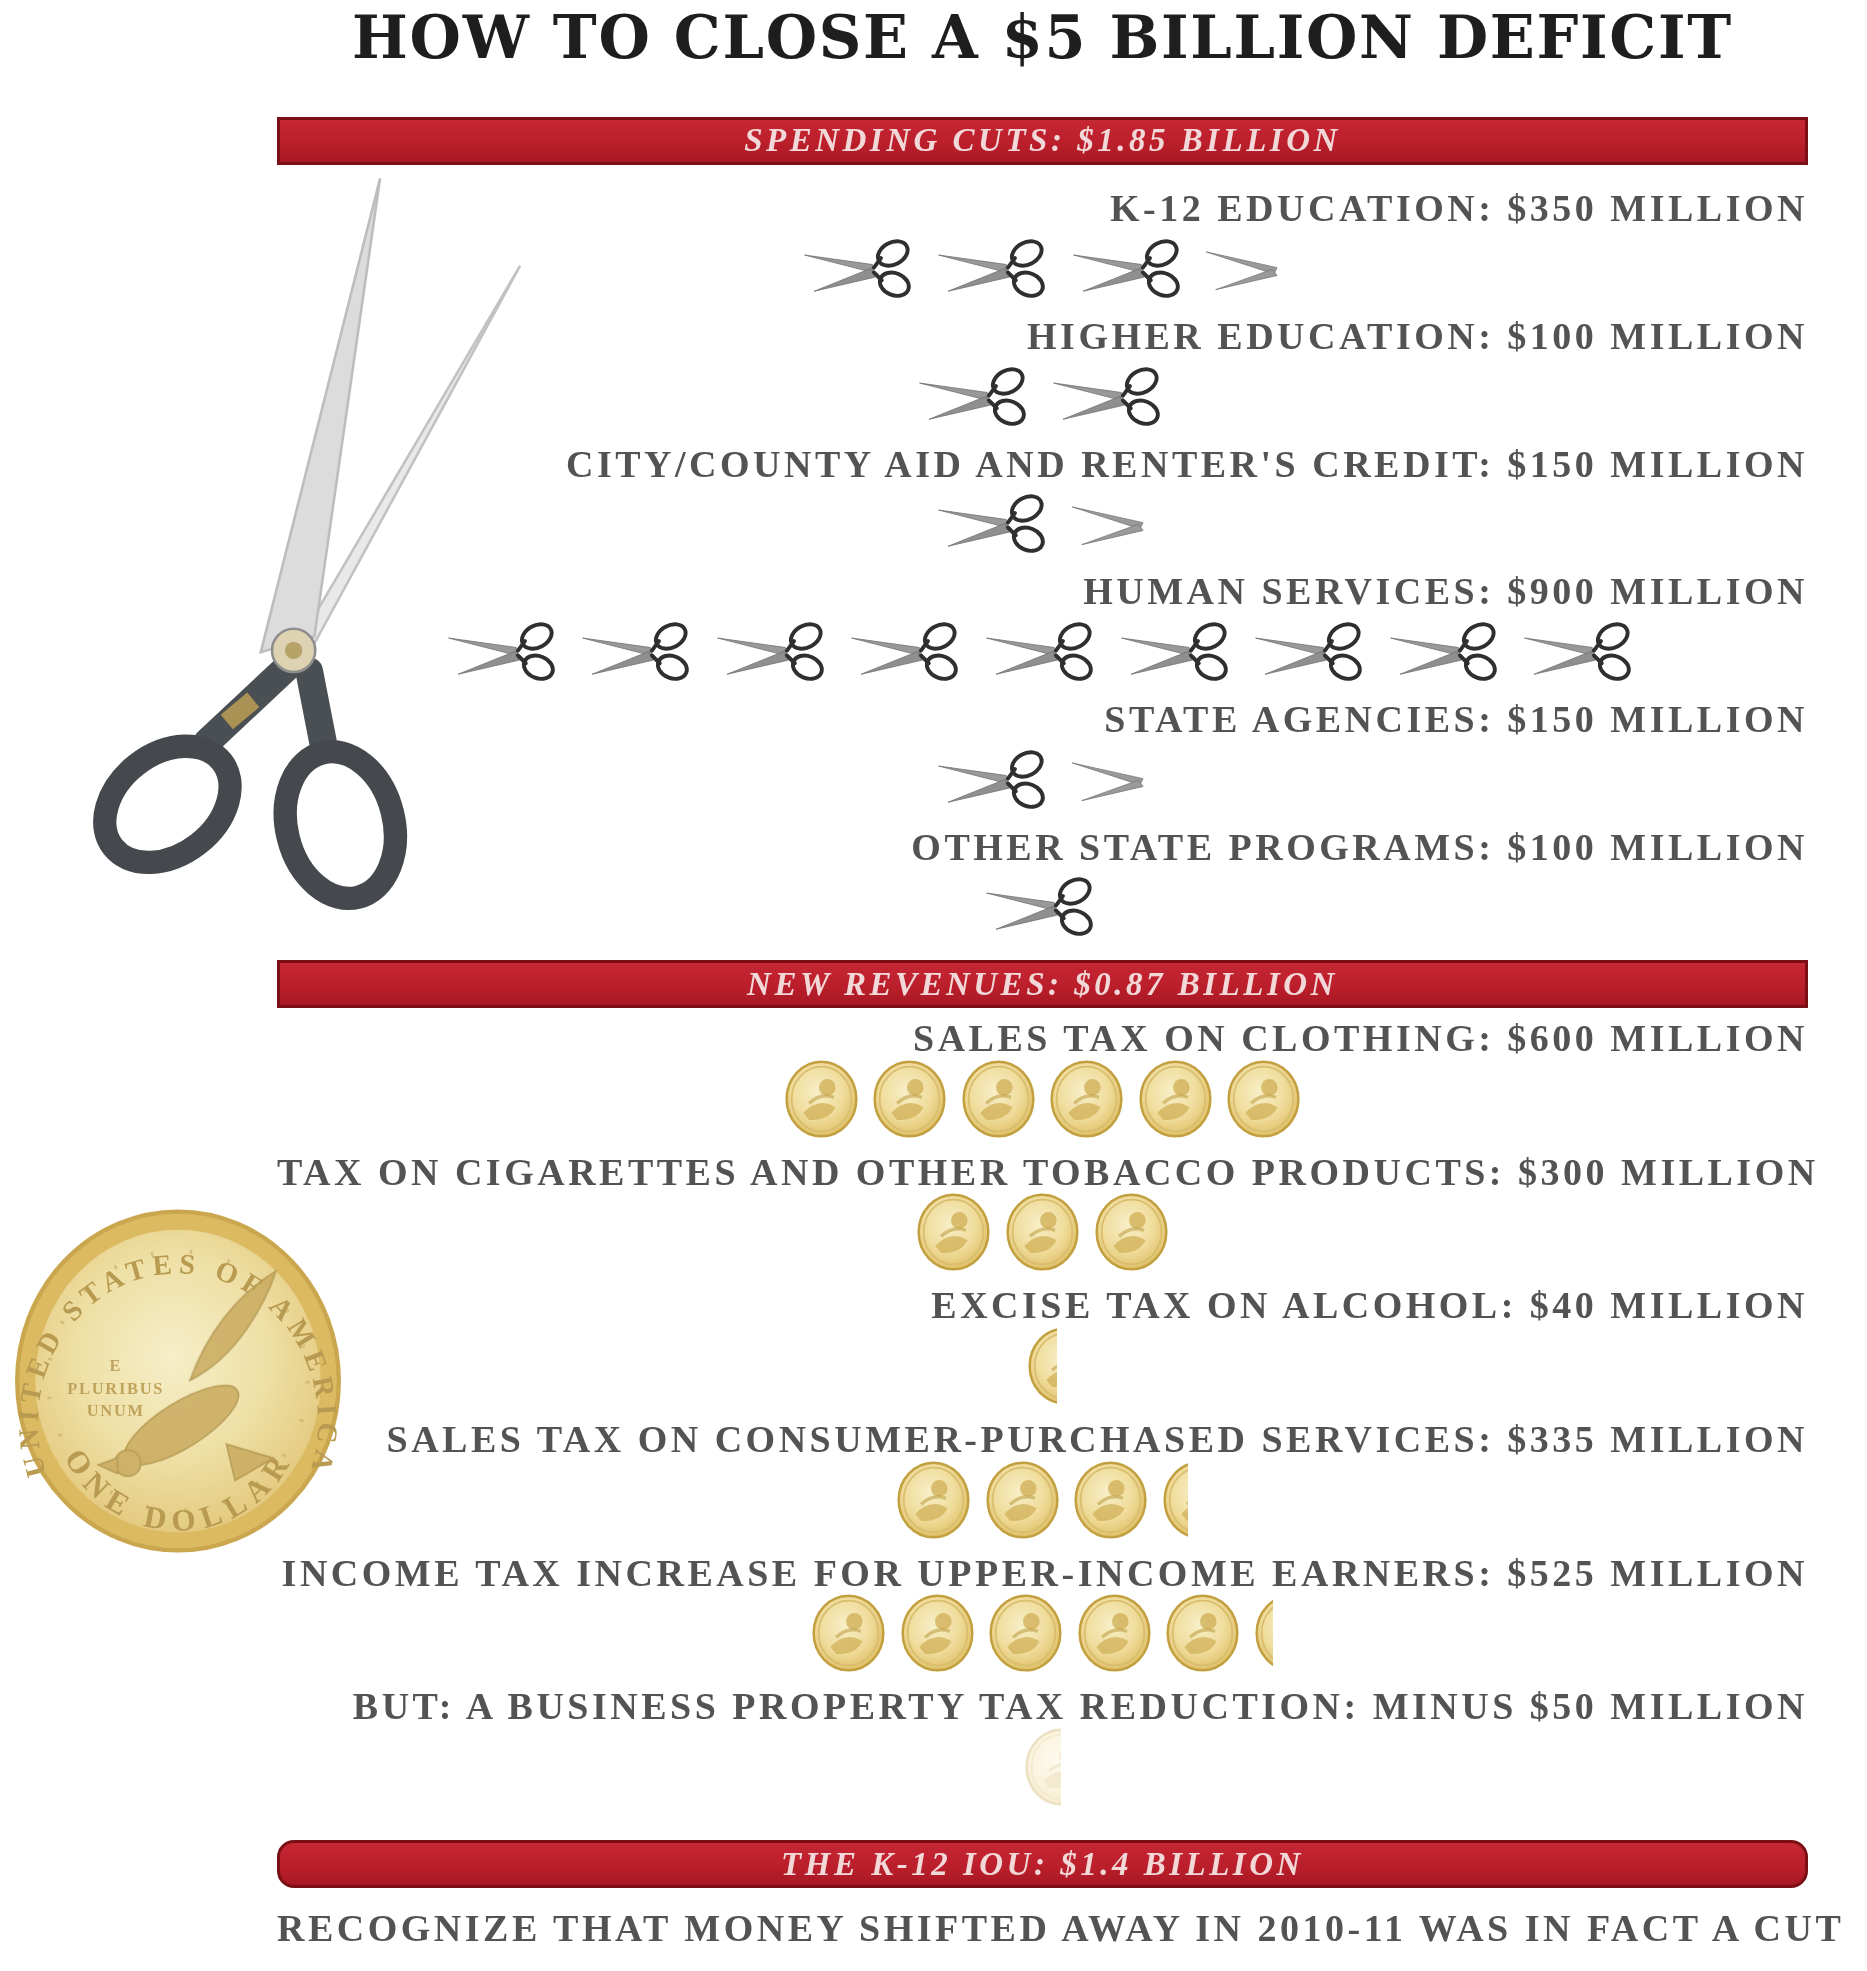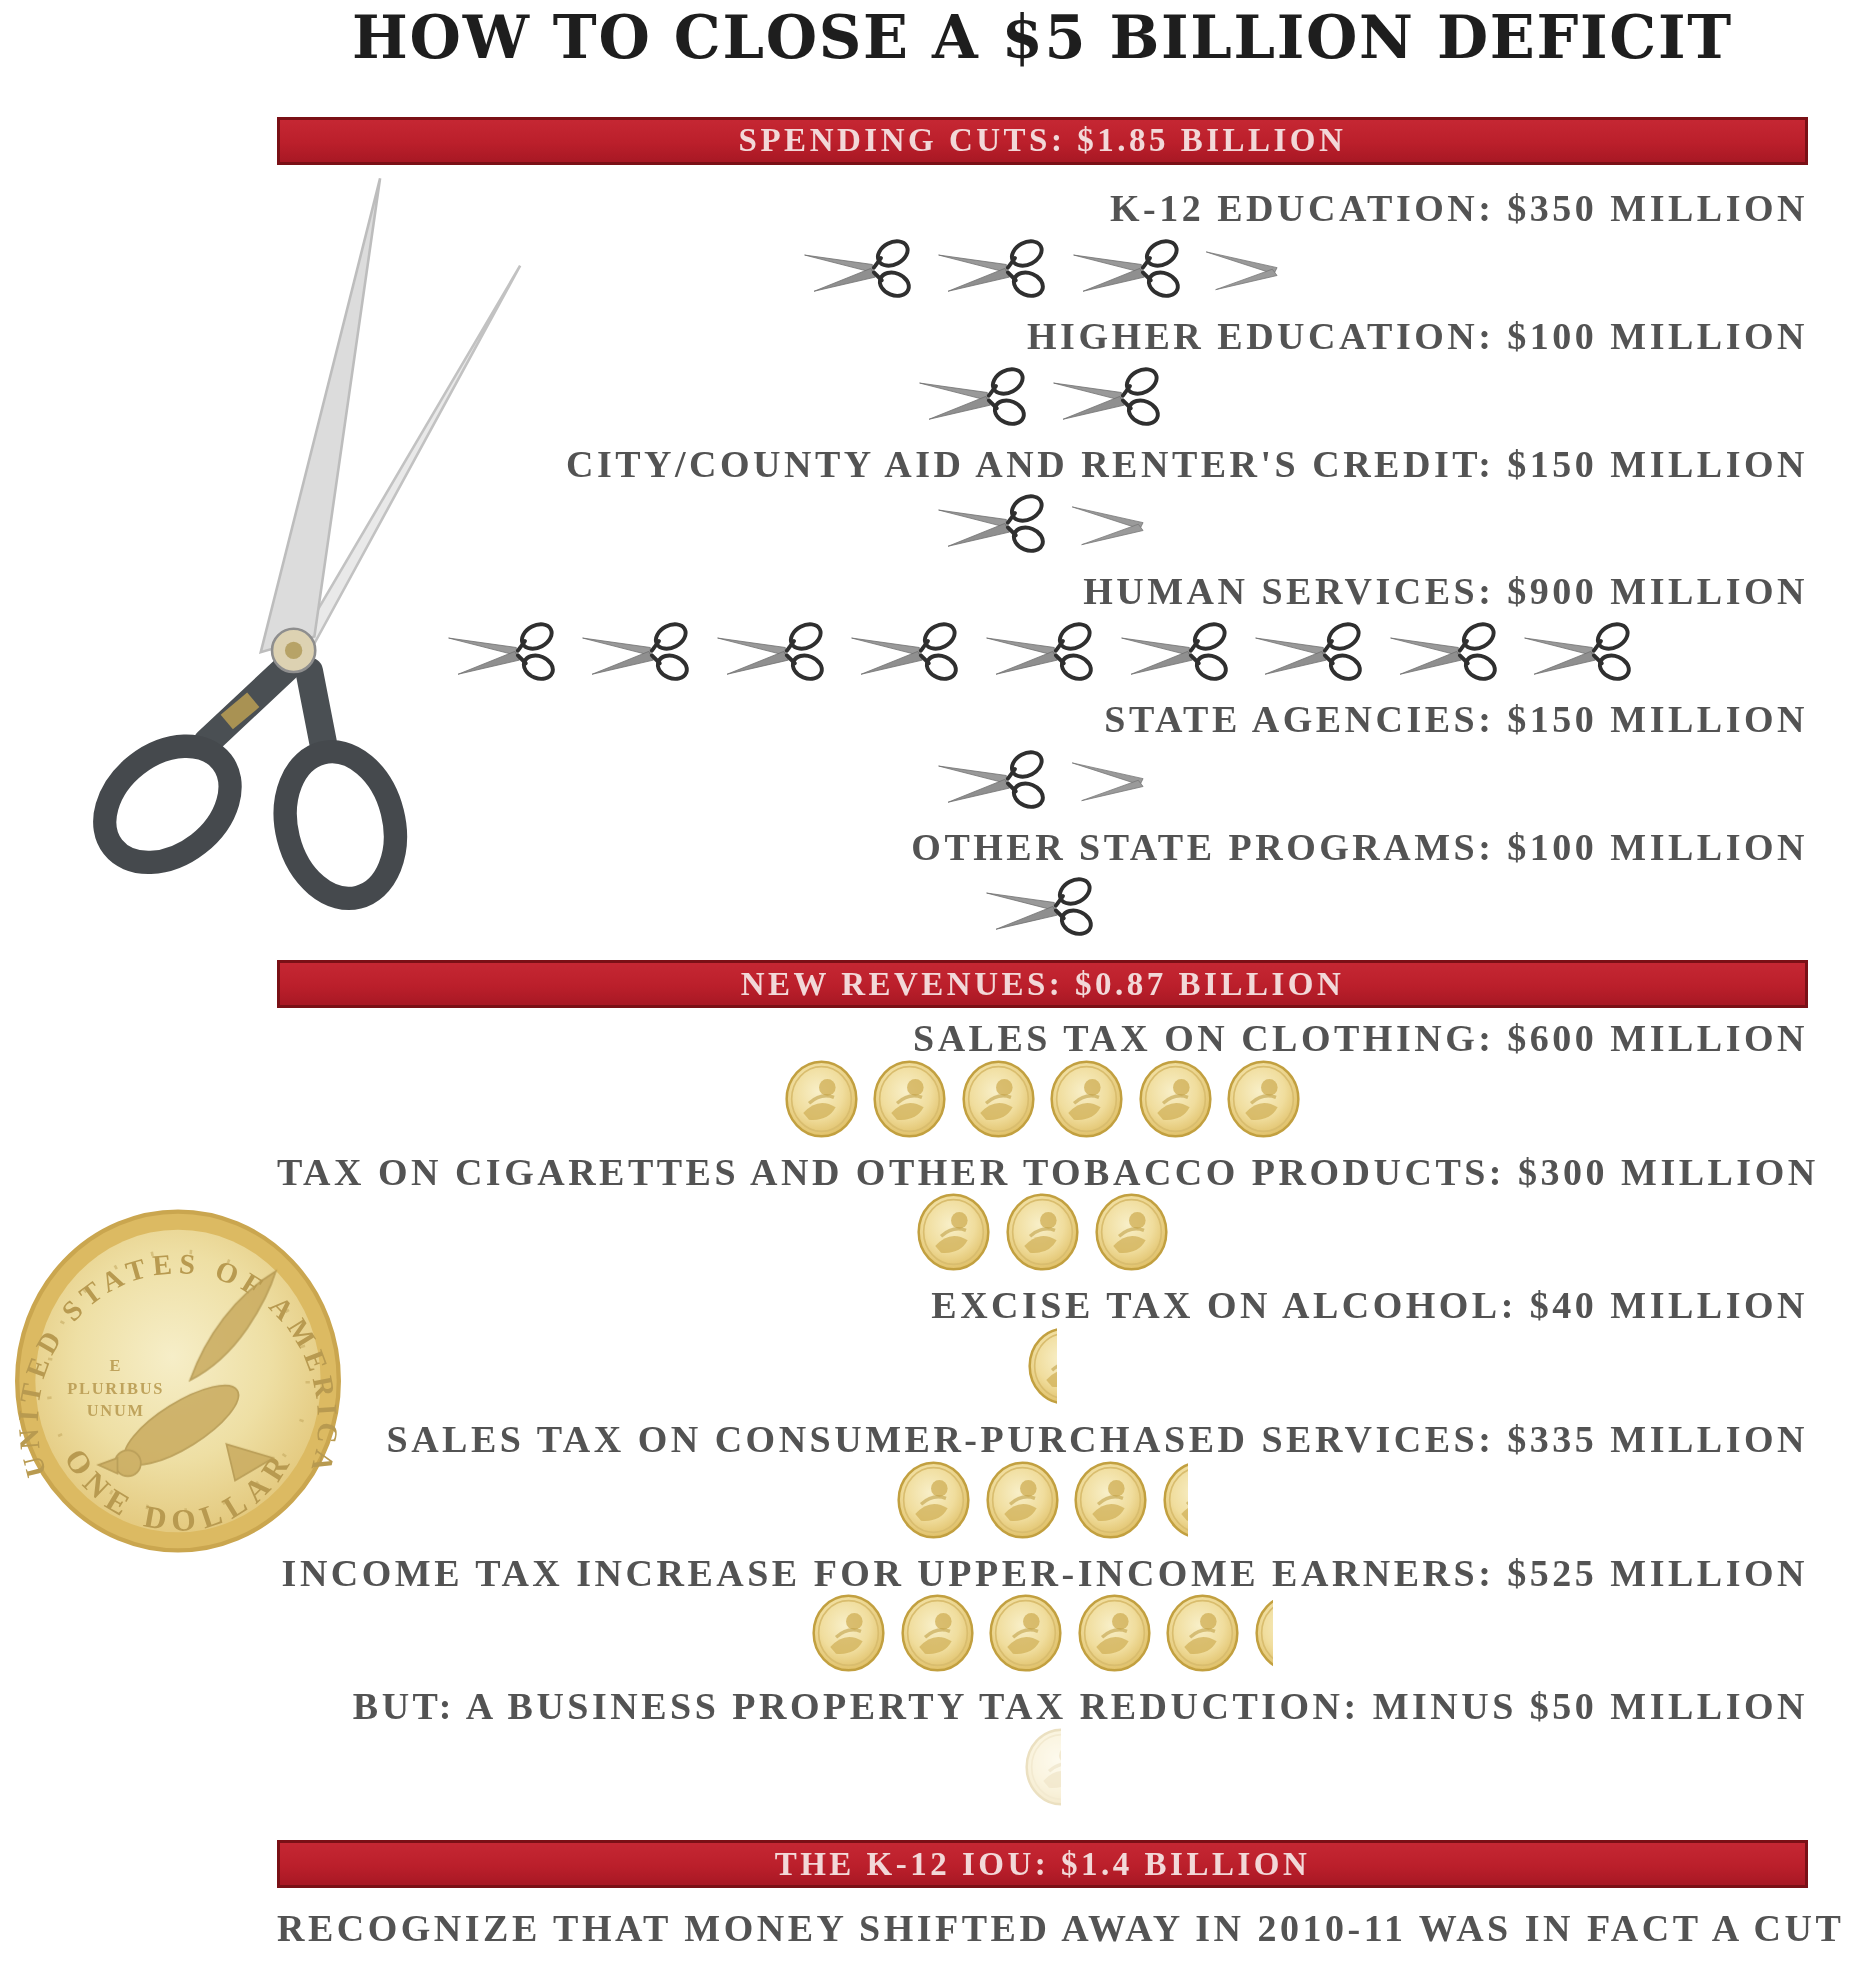--- a/index.html
+++ b/index.html
@@ -5,23 +5,23 @@
   html,body{margin:0;padding:0;background:#ffffff;}
   .page{position:relative;width:1868px;height:1972px;background:#ffffff;overflow:hidden;
         font-family:"Liberation Serif",serif;}
   .decor{position:absolute;z-index:1;}
   .big-scissors{left:36px;top:166px;}
   .big-coin{left:12px;top:1207px;}
   .content{position:absolute;left:277px;top:0;width:1531px;z-index:2;}
   .title{text-align:center;font-family:"DejaVu Serif",serif;font-weight:700;
          font-size:59px;line-height:1.3;letter-spacing:1.7px;color:#1e1e1e;}
   .banner{margin-top:40px;height:42px;background:linear-gradient(180deg,#c52733 0%,#bb1f2b 55%,#a81824 100%);
-          border:3.5px solid #7a1016;display:flex;align-items:center;justify-content:center;}
+          border:3.5px solid #7a1016;display:flex;align-items:center;justify-content:center;font-style:italic;}
   .banner.mid{margin-top:14px;}
-  .banner.bottom{margin-top:35px;}
+  .banner.bottom{margin-top:35px;border-radius:17px;}
   .banner span{font-size:33px;font-weight:700;letter-spacing:3.5px;color:#f2d8d8;}
   .row-label{margin-top:7px;text-align:right;font-size:38px;line-height:43px;font-weight:700;
              letter-spacing:3.5px;color:#535353;white-space:nowrap;}
   .row-label.first{margin-top:22.5px;}
   .rev-label{margin-top:14px;line-height:42px;}
   .rev-label.first{margin-top:8.6px;}
   .icon-row{margin-top:1.7px;display:flex;justify-content:center;align-items:center;height:76px;}
   .icon{display:inline-block;margin:0 7.8px;line-height:0;}
   .icon.faded{opacity:.32;}
   .icon.partial{overflow:hidden;}

